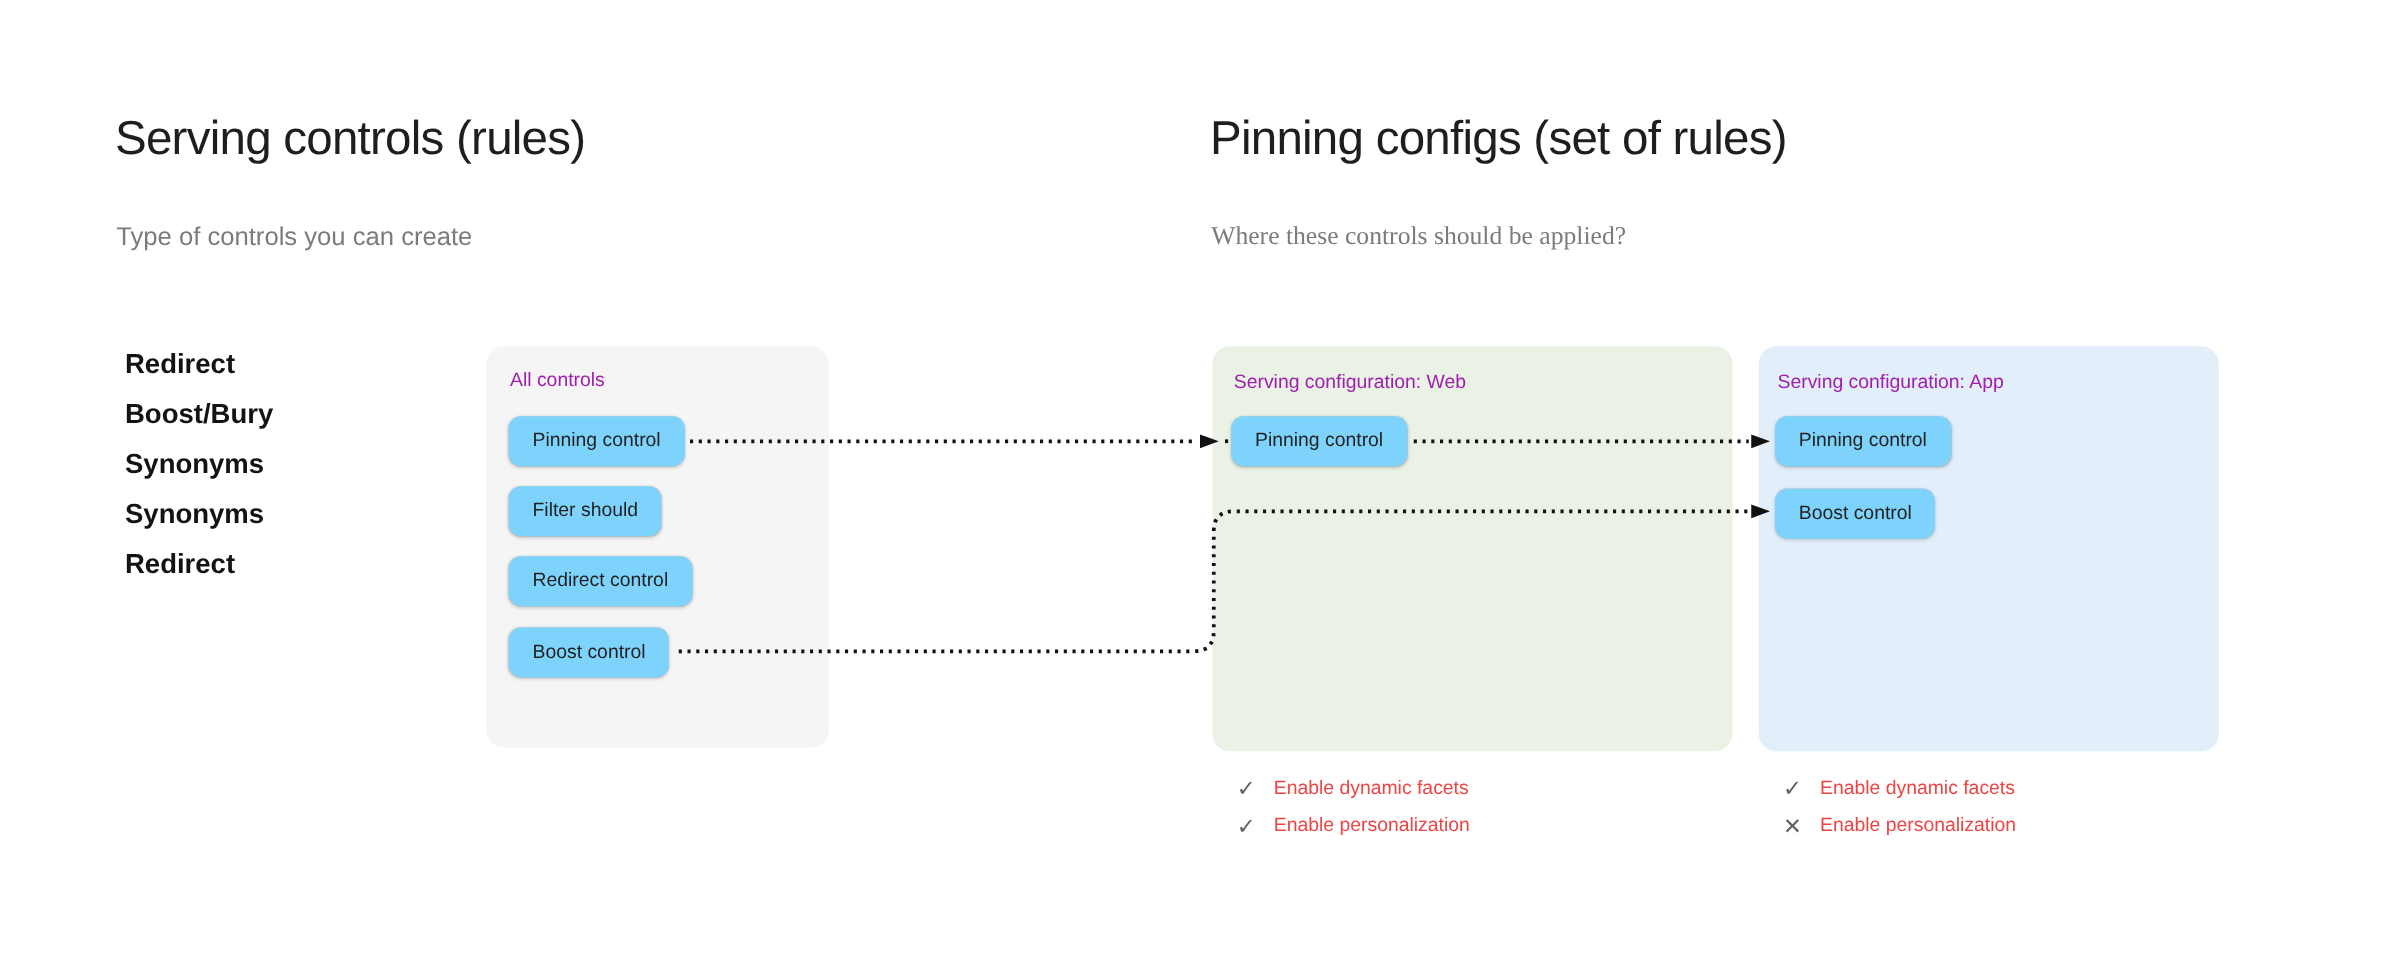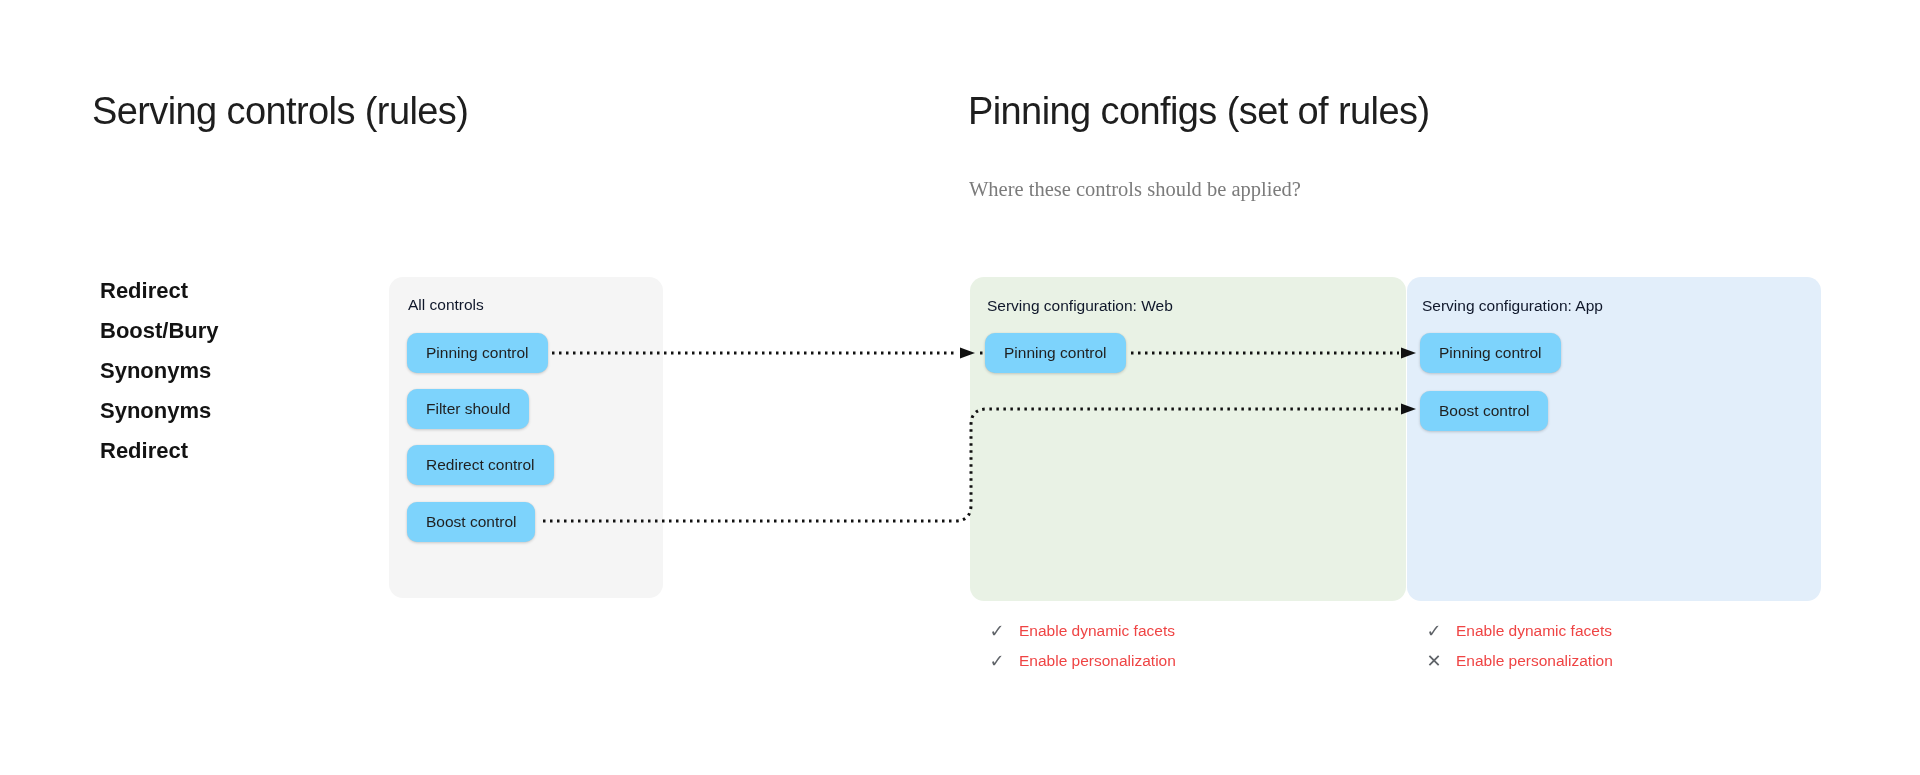--- a/index.html
+++ b/index.html
@@ -45,27 +45,27 @@
     color: #131313;
     line-height: 40px;
     white-space: nowrap;
   }
 
   .card {
     position: absolute;
     border-radius: 14px;
   }
   .card-gray  { background: #f5f5f5; }
-  .card-green { background: #e9f2e5; padding-left: 20px; }
+  .card-green { background: #e9f2e5; }
   .card-blue  { background: #e2eefa; }
 
   .card-label {
     position: absolute;
     font-size: 15.5px;
-    color: #0f172a;
+    color: #a21caf;
     white-space: nowrap;
   }
 
   .chip {
     position: absolute;
     height: 40px;
     display: inline-flex;
     align-items: center;
     padding: 0 19px;
     background: #7dd3fc;
@@ -109,20 +109,21 @@
     color: #ef4444;
     white-space: nowrap;
   }
 </style>
 </head>
 <body>
 
 <div class="canvas">
 
   <div class="abs h1" style="left:92px; top:89px;">Serving controls (rules)</div>
+  <div class="abs subtitle" style="left:93px; top:178px;">Type of controls you can create</div>
 
   <div class="abs h1" style="left:968px; top:89px;">Pinning configs (set of rules)</div>
   <div class="abs subtitle" style="left:969px; top:178px;font-family:Liberation Serif, serif;">Where these controls should be applied?</div>
 
   <ul class="abs control-type-list" style="left:100px; top:271px;">
     <li>Redirect</li>
     <li>Boost/Bury</li>
     <li>Synonyms</li>
     <li>Synonyms</li>
     <li>Redirect</li>
@@ -134,21 +135,21 @@
     <div class="chip" style="left:18px; top:112px;">Filter should</div>
     <div class="chip" style="left:18px; top:168px;">Redirect control</div>
     <div class="chip" style="left:18px; top:225px;">Boost control</div>
   </div>
 
   <div class="card card-green" style="left:970px; top:277px; width:416px; height:324px;">
     <div class="card-label" style="left:17px; top:20px;">Serving configuration: Web</div>
     <div class="chip" style="left:15px; top:56px;">Pinning control</div>
   </div>
 
-  <div class="card card-blue" style="left:1407px; top:277px; width:414px; height:324px;">
+  <div class="card card-blue" style="left:1407px; top:277px; width:368px; height:324px;">
     <div class="card-label" style="left:15px; top:20px;">Serving configuration: App</div>
     <div class="chip" style="left:13px; top:56px;">Pinning control</div>
     <div class="chip" style="left:13px; top:114px;">Boost control</div>
   </div>
 
   <svg class="arrow-layer" width="1920" height="775" viewBox="0 0 1920 775">
     <g stroke="#111111" stroke-width="3" stroke-dasharray="2.5 4.5" fill="none">
       <path d="M552 353 H958"></path>
       <path d="M980 353 H984"></path>
       <path d="M1131 353 H1399"></path>

